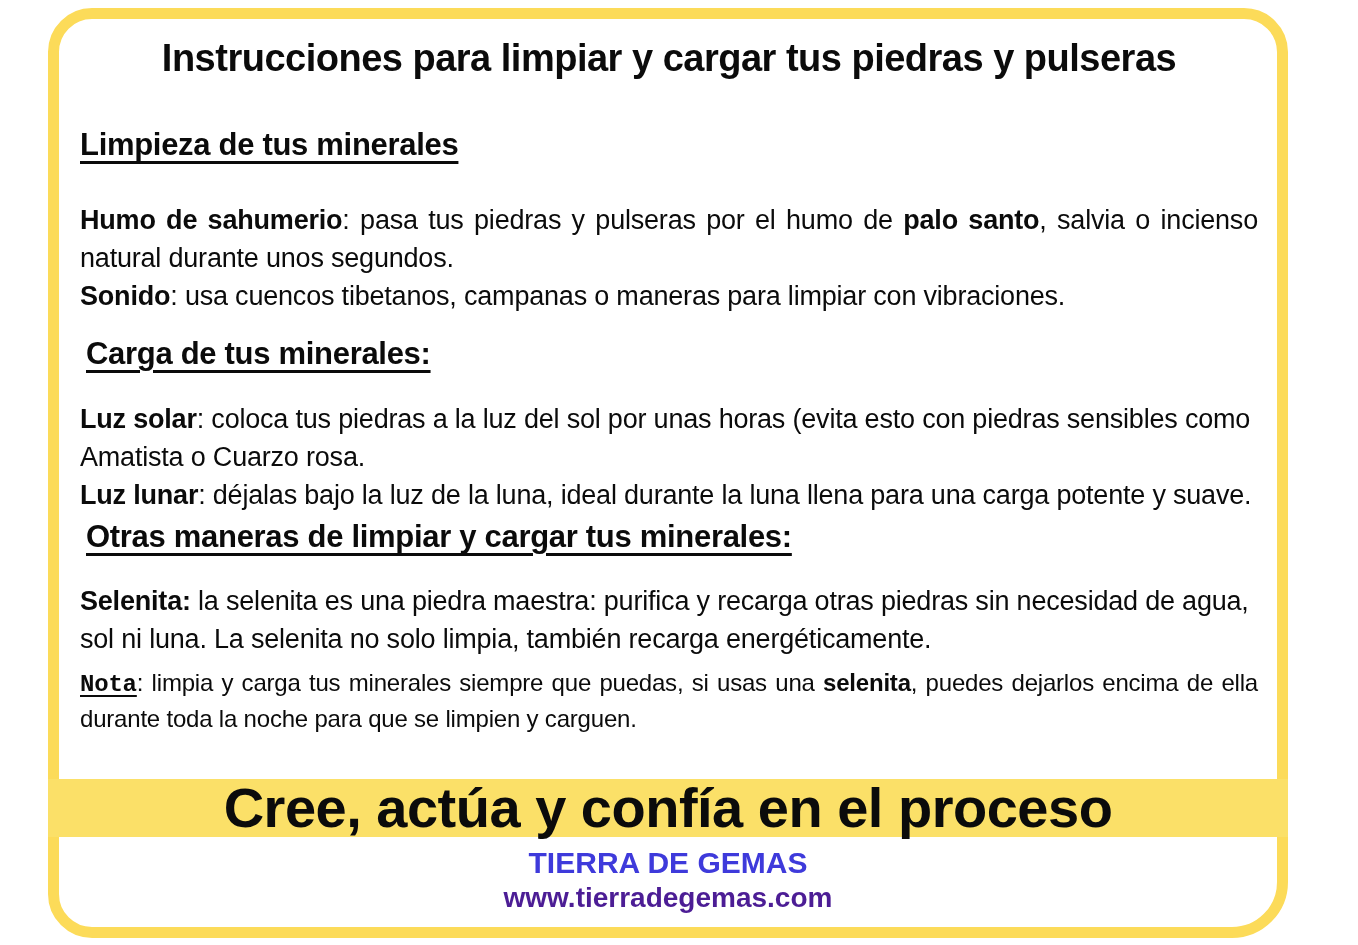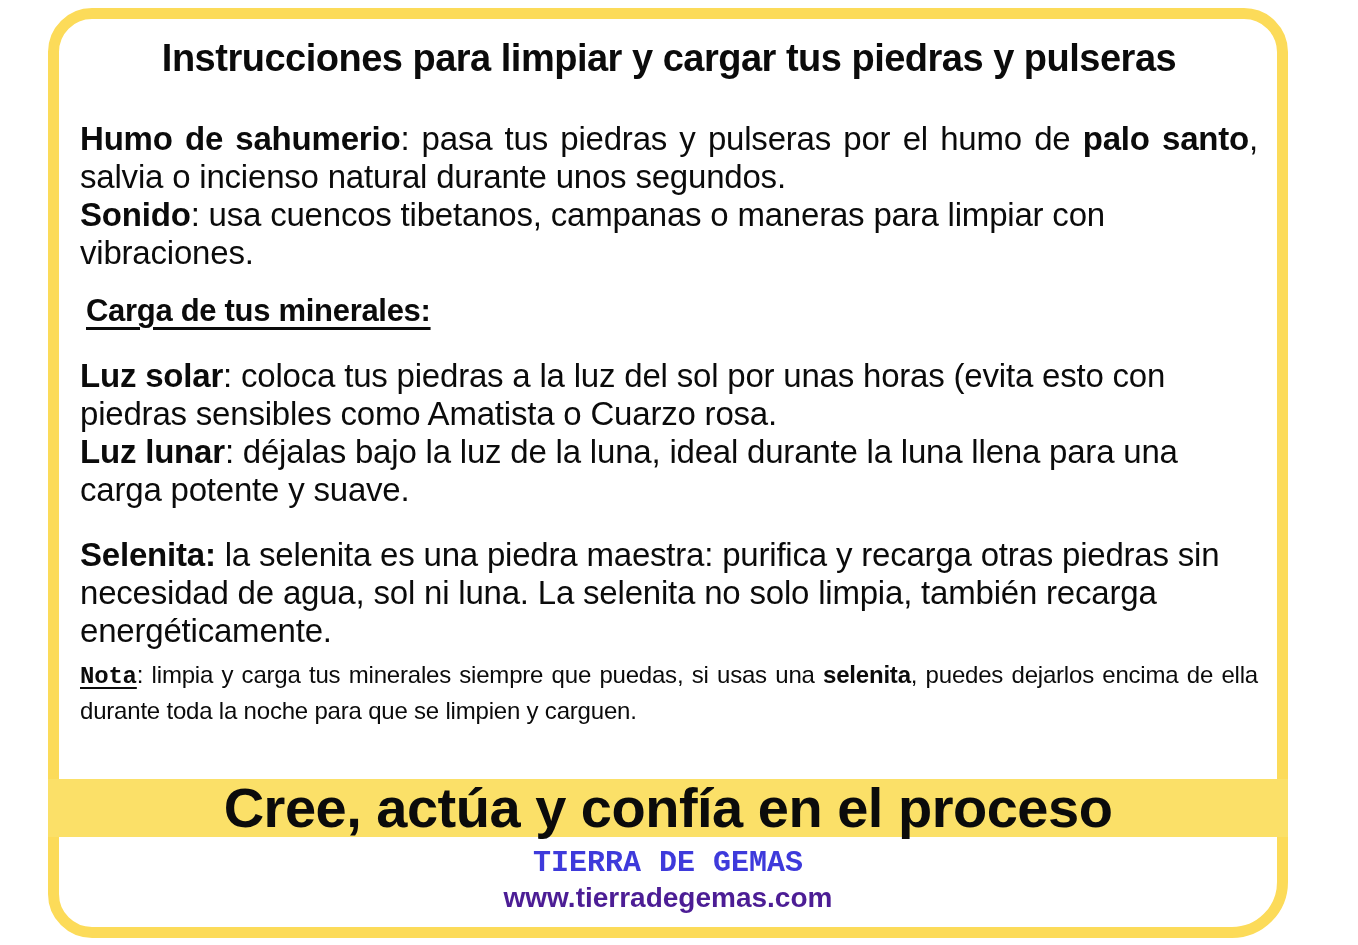--- a/index.html
+++ b/index.html
@@ -60,21 +60,21 @@
   }
   h2.hd-limpieza { margin-top: 44px; }
   h2.hd-carga  { margin-top: 20px; margin-left: 6px; }
   h2.hd-otras  { margin-top: 4px;  margin-left: 6px; }
   .group { margin: 0; }
   .g1 { margin-top: 38px; }
   .g2 { margin-top: 28px; }
   .g3 { margin-top: 27px; }
   p.body {
     margin: 0;
-    font-size: 33px;
+    font-size: 27px;
     line-height: 38px;
     letter-spacing: -0.2px;
   }
   p.justify { text-align: justify; }
   p.nota {
     margin: 8px 0 0 0;
     font-size: 24px;
     line-height: 34px;
     letter-spacing: -0.2px;
     text-align: justify;
@@ -107,53 +107,54 @@
     top: 838px;
     text-align: center;
     z-index: 2;
   }
   .brand {
     font-size: 30px;
     line-height: 34px;
     font-weight: bold;
     color: var(--brand-blue, #3E3ADB);
     letter-spacing: 0px;
-    font-family: Liberation Mono, monospace;
   }
   .website {
     margin-top: 3px;
     font-size: 28px;
     line-height: 30px;
     font-weight: bold;
     color: #4c1d95;
   }
 </style>
 </head>
 <body>
 
 <div class="stage">
   <div class="frame">
     <div class="frame-border"></div>
 
     <div class="content">
       <h1 class="title">Instrucciones para limpiar y cargar tus piedras y pulseras</h1>
 
+      <h2 class="section-heading hd-limpieza">Limpieza de tus minerales</h2>
 
       <div class="group g1">
         <p class="body justify"><span class="term">Humo de sahumerio</span><span>: pasa tus piedras y pulseras por el humo de </span><span class="hl">palo santo</span><span>, salvia o incienso natural durante unos segundos.</span></p>
         <p class="body"><span class="term">Sonido</span><span>: usa cuencos tibetanos, campanas o maneras para limpiar con vibraciones.</span></p>
       </div>
 
       <h2 class="section-heading hd-carga">Carga de tus minerales:</h2>
 
       <div class="group g2">
         <p class="body"><span class="term">Luz solar</span><span>: coloca tus piedras a la luz del sol por unas horas (evita esto con piedras sensibles como Amatista o Cuarzo rosa.</span></p>
         <p class="body"><span class="term">Luz lunar</span><span>: déjalas bajo la luz de la luna, ideal durante la luna llena para una carga potente y suave.</span></p>
       </div>
 
+      <h2 class="section-heading hd-otras">Otras maneras de limpiar y cargar tus minerales:</h2>
 
       <div class="group g3">
         <p class="body"><span class="term">Selenita:</span><span> la selenita es una piedra maestra: purifica y recarga otras piedras sin necesidad de agua, sol ni luna. La selenita no solo limpia, también recarga energéticamente.</span></p>
       </div>
 
       <p class="nota"><span class="term-underline">Nota</span><span>: limpia y carga tus minerales siempre que puedas, si usas una </span><span class="hl">selenita</span><span>, puedes dejarlos encima de ella durante toda la noche para que se limpien y carguen.</span></p>
     </div>
 
     <div class="banner">
       <span class="banner-text">Cree, actúa y confía en el proceso</span>

